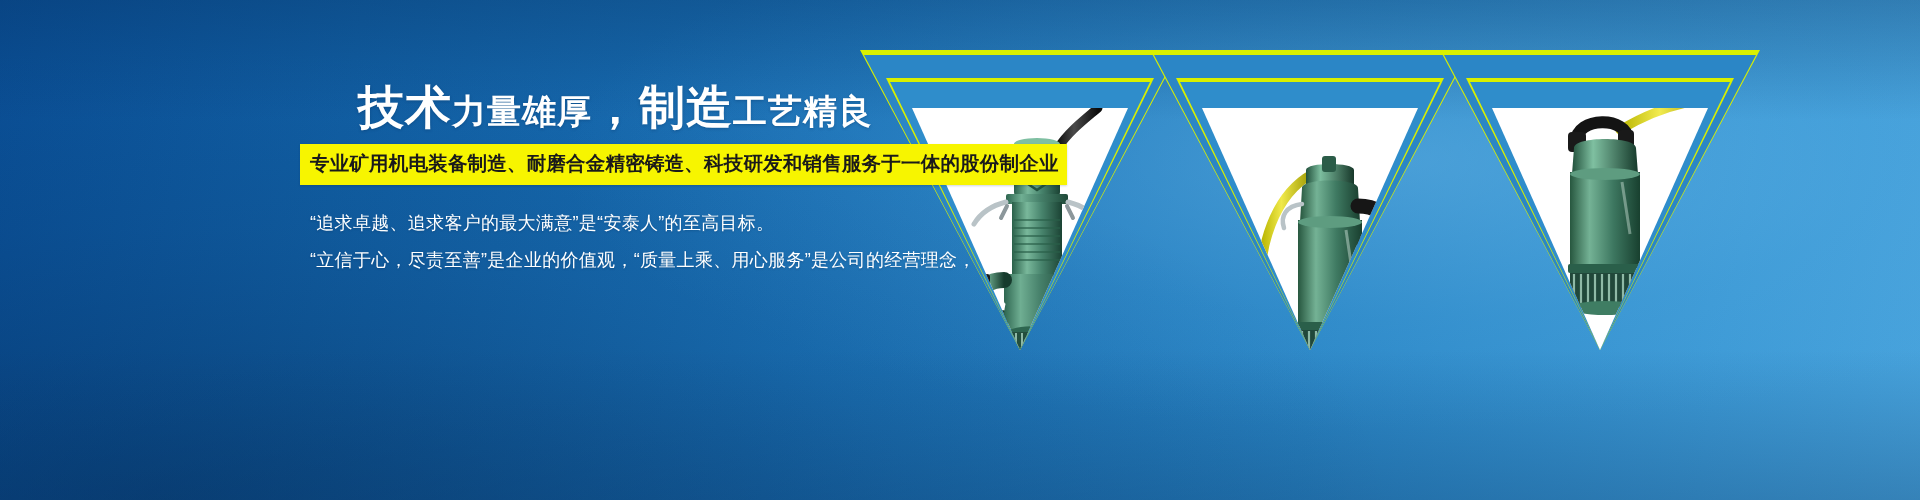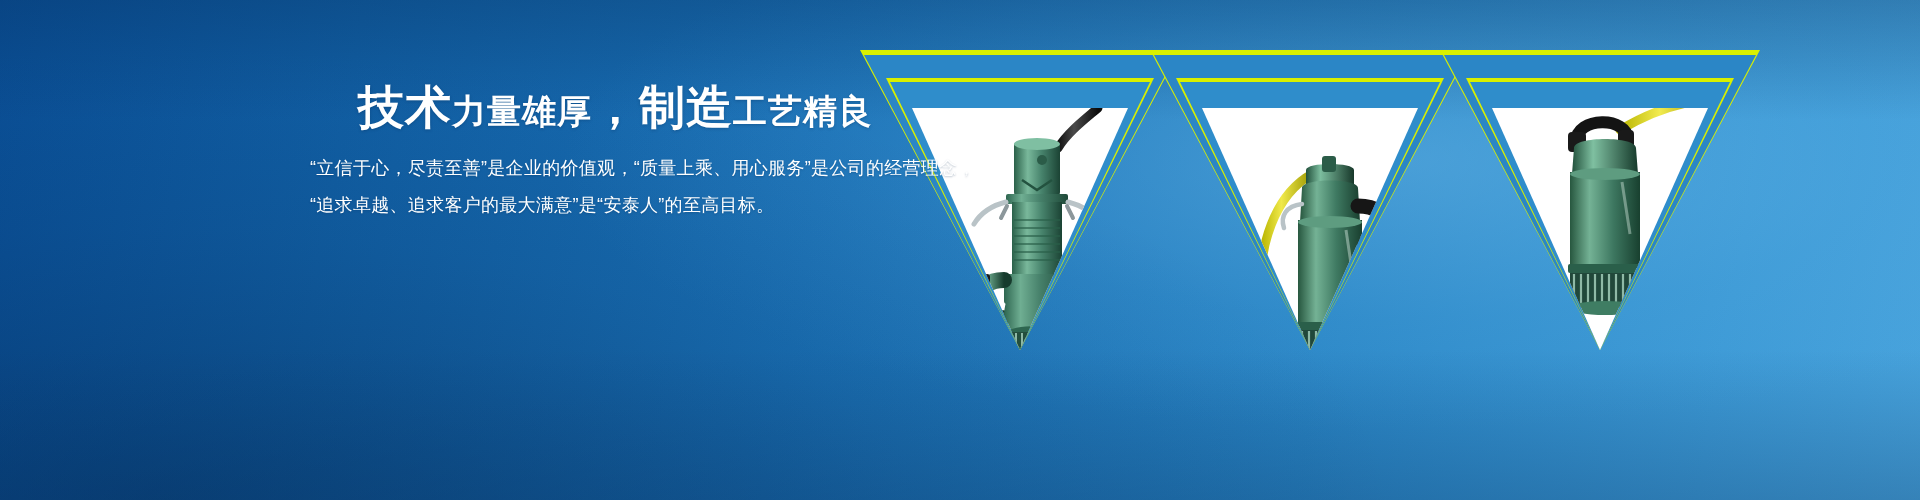--- a/index.html
+++ b/index.html
@@ -144,24 +144,25 @@
   <div class="bg-vign"></div>
   <div class="bg-top-dark"></div>
   <div class="bg-bottom-dark"></div>
 
   <div class="text-col">
 
     <div class="headline">
       <span class="big">技术</span><span class="small">力量雄厚</span><span class="comma">，</span><span class="big">制造</span><span class="small">工艺精良</span>
     </div>
 
+    <div class="yellow-bar">专业矿用机电装备制造、耐磨合金精密铸造、科技研发和销售服务于一体的股份制企业</div>
 
     <div class="body-lines">
+      <div>“追求卓越、追求客户的最大满意”是“安泰人”的至高目标。</div>
       <div>“立信于心，尽责至善”是企业的价值观，“质量上乘、用心服务”是公司的经营理念，</div>
-      <div>“追求卓越、追求客户的最大满意”是“安泰人”的至高目标。</div>
     </div>
   </div>
 
   <div class="tri-group">
 
     <div class="tri" style="left:0px;width:320px;height:300px;">
       <div class="out"></div>
       <div class="mid"></div>
       <div class="inn"></div>
       <div class="inn2"></div>

